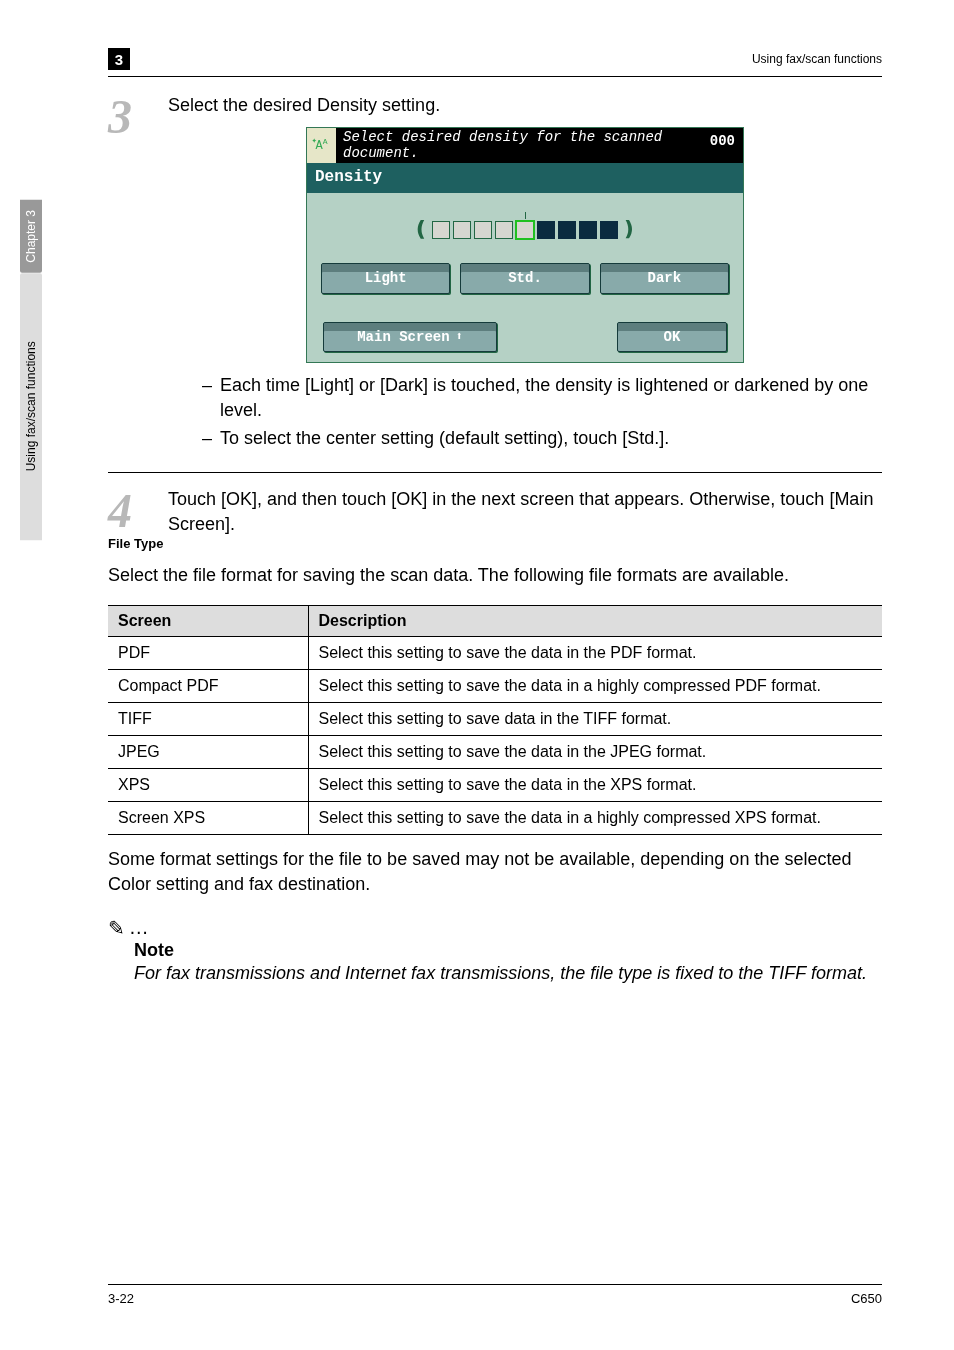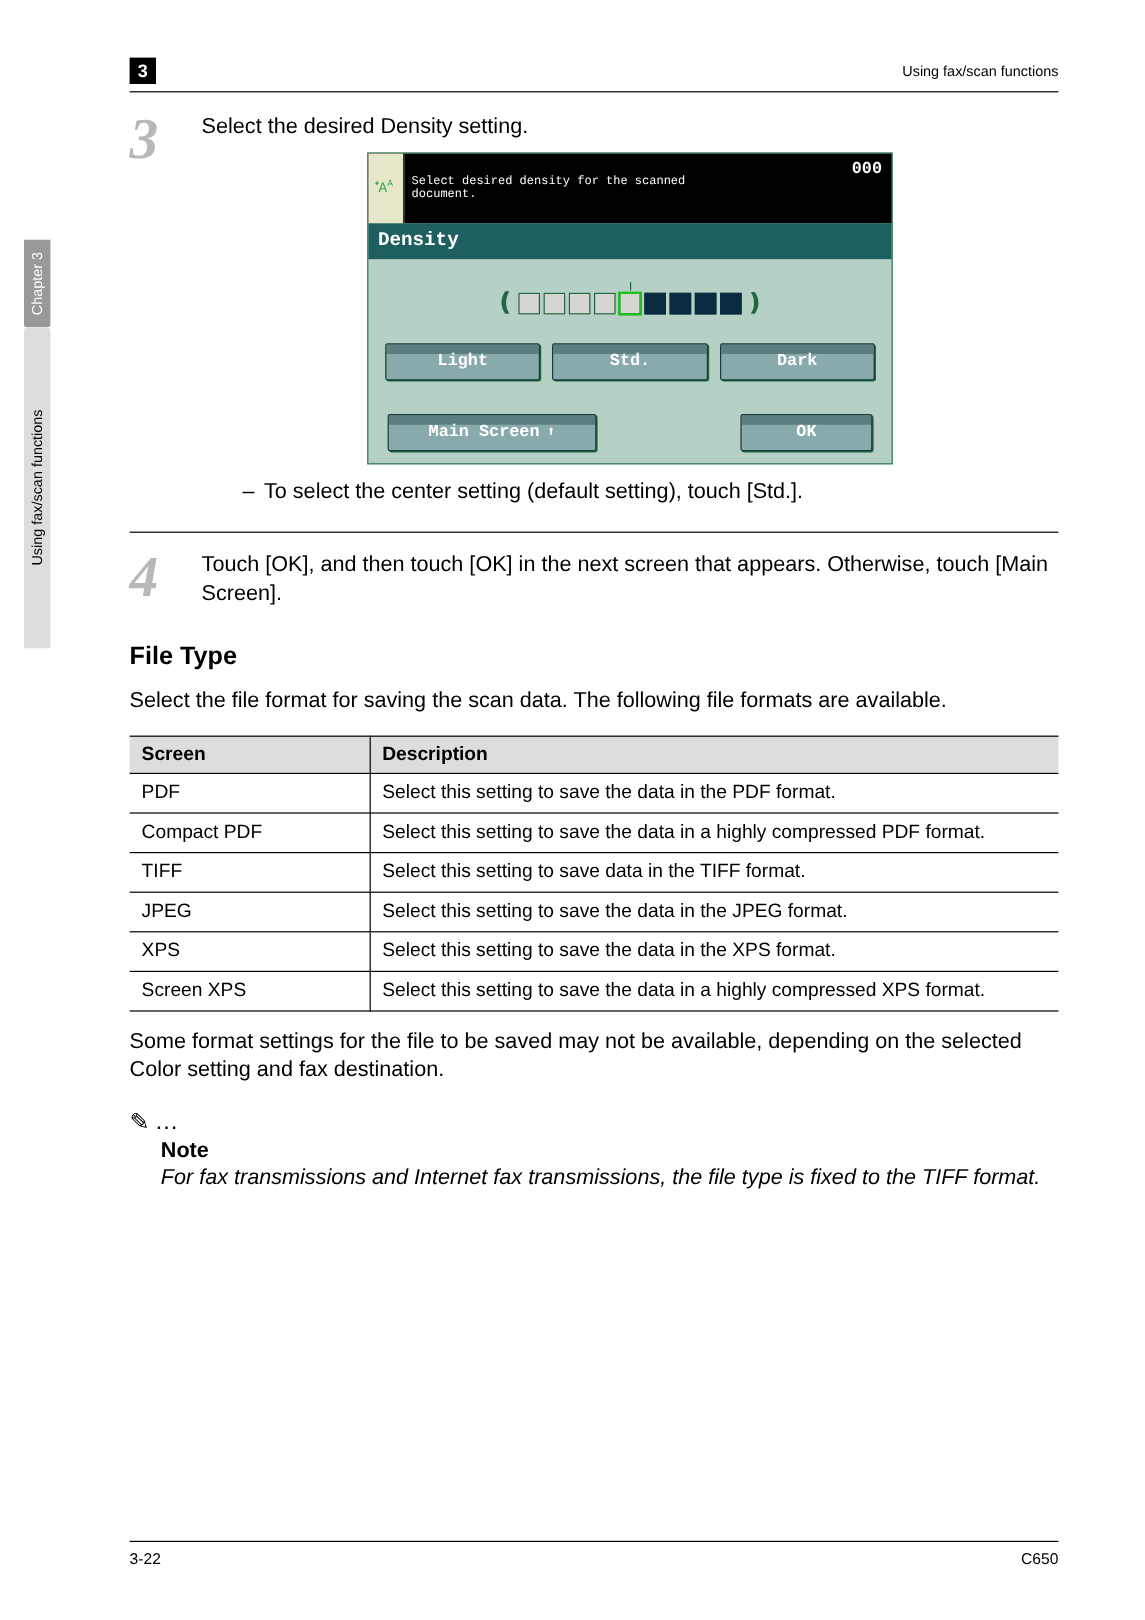--- a/index.html
+++ b/index.html
@@ -21,21 +21,21 @@
   
   .step { display: flex; gap: 18px; margin-top: 16px; }
   .step + .step { border-top: 1px solid #000; padding-top: 14px; margin-top: 18px; }
   .stepnum { font-family: Georgia, 'Times New Roman', serif; font-style: italic; font-weight: bold; font-size: 48px; color: #b8b8b8; line-height: 1; width: 42px; flex-shrink:0; }
   .stepbody { flex: 1; font-size: 18px; line-height: 1.35; }
 
   
   .panel { width: 438px; margin: 10px auto 10px; border: 1px solid #375; background: #b5d1c5; font-family: "Courier New", monospace; }
   .panel-top { display: flex; align-items: stretch; background: #000; }
   .pt-icon { width: 30px; background: #e6e6c8; display:flex; align-items:center; justify-content:center; font-size:12px; color:#3a5; border-right:1px solid #000; }
-  .pt-text { flex:1; color:#fff; font-size:10px; padding:18px 6px; line-height:1.1; }
+  .pt-text { flex:1; color:#fff; font-size:14px; padding:2px 6px; line-height:1.1;font-style:italic; }
   .pt-count { color:#fff; font-size:14px; padding: 4px 8px; font-weight:bold; }
   .panel-title { background:#1e6060; color:#fff; font-weight:bold; padding:4px 8px; font-size:16px; }
   .panel-body { padding: 24px 0 8px; }
   .bracket-row { display:flex; align-items:center; justify-content:center; gap:3px; padding: 0 20px; }
   .br-cap { font-size:26px; color:#264; line-height:1; }
   .sq { width:18px; height:18px; border:1px solid #264; background:#d6d6d0; }
   .sq.dark { background:#0b2b40; border-color:#0b2b40; }
   .sq.sel { outline:2px solid #20c020; outline-offset:-1px; position:relative; }
   .sq.sel::after { content:""; position:absolute; top:-10px; left:50%; width:1px; height:7px; background:#264; }
   .btn-row { display:flex; gap:10px; justify-content:center; margin-top:20px; padding: 0 14px; }
@@ -43,21 +43,21 @@
   .panel-foot { display:flex; justify-content:space-between; padding: 20px 16px 10px; }
   .fbtn { width:174px; background:#8aa; border:1px solid #153b3b; border-radius:2px; text-align:center; padding:5px 0; color:#fff; font-weight:bold; font-size:14px; box-shadow: inset 0 8px 0 rgba(30,60,60,0.4), 1px 1px 0 #264; display:flex; align-items:center; justify-content:center; gap:6px; }
   .fbtn.small { width:110px; }
   .arrow-up { font-size:12px; }
 
   .bullets { margin: 10px 0 0 34px; font-size: 18px; line-height:1.35; }
   .bullets li { list-style: none; position:relative; padding-left:18px; margin-bottom:4px; }
   .bullets li::before { content:"–"; position:absolute; left:0; }
 
   
-  .h2 { font-weight: bold; font-size: 21px; margin-top: 28px; margin-bottom: 12px; }
+  .h2 { font-weight: bold; font-size: 13px; margin-bottom: 12px; }
   .para { font-size: 18px; line-height:1.35; margin-bottom: 18px; }
 
   
   table.settings { width:100%; border-collapse: collapse; font-size:16px; margin-bottom:12px; }
   table.settings th { background:#ddd; text-align:left; padding:6px 10px; border-top:1px solid #000; border-bottom:1px solid #000; }
   table.settings th:first-child, table.settings td:first-child { width: 200px; border-right:1px solid #000; }
   table.settings td { padding:7px 10px; border-bottom:1px solid #000; vertical-align: top; }
 
   
   .note-mark { display:flex; align-items:center; gap:4px; font-size:20px; margin-top:20px; }
@@ -127,20 +127,21 @@
         <div class="panel-foot">
           <div class="fbtn">
             <span>Main Screen</span>
             <span class="arrow-up">⬆</span>
           </div>
           <div class="fbtn small">OK</div>
         </div>
       </div>
 
       <ul class="bullets">
+        <li>Each time [Light] or [Dark] is touched, the density is lightened or darkened by one level.</li>
         <li>To select the center setting (default setting), touch [Std.].</li>
       </ul>
     </div>
   </div>
 
   <div class="step">
     <div class="stepnum">4</div>
     <div class="stepbody">Touch [OK], and then touch [OK] in the next screen that appears. Otherwise, touch [Main Screen].</div>
   </div>
 

